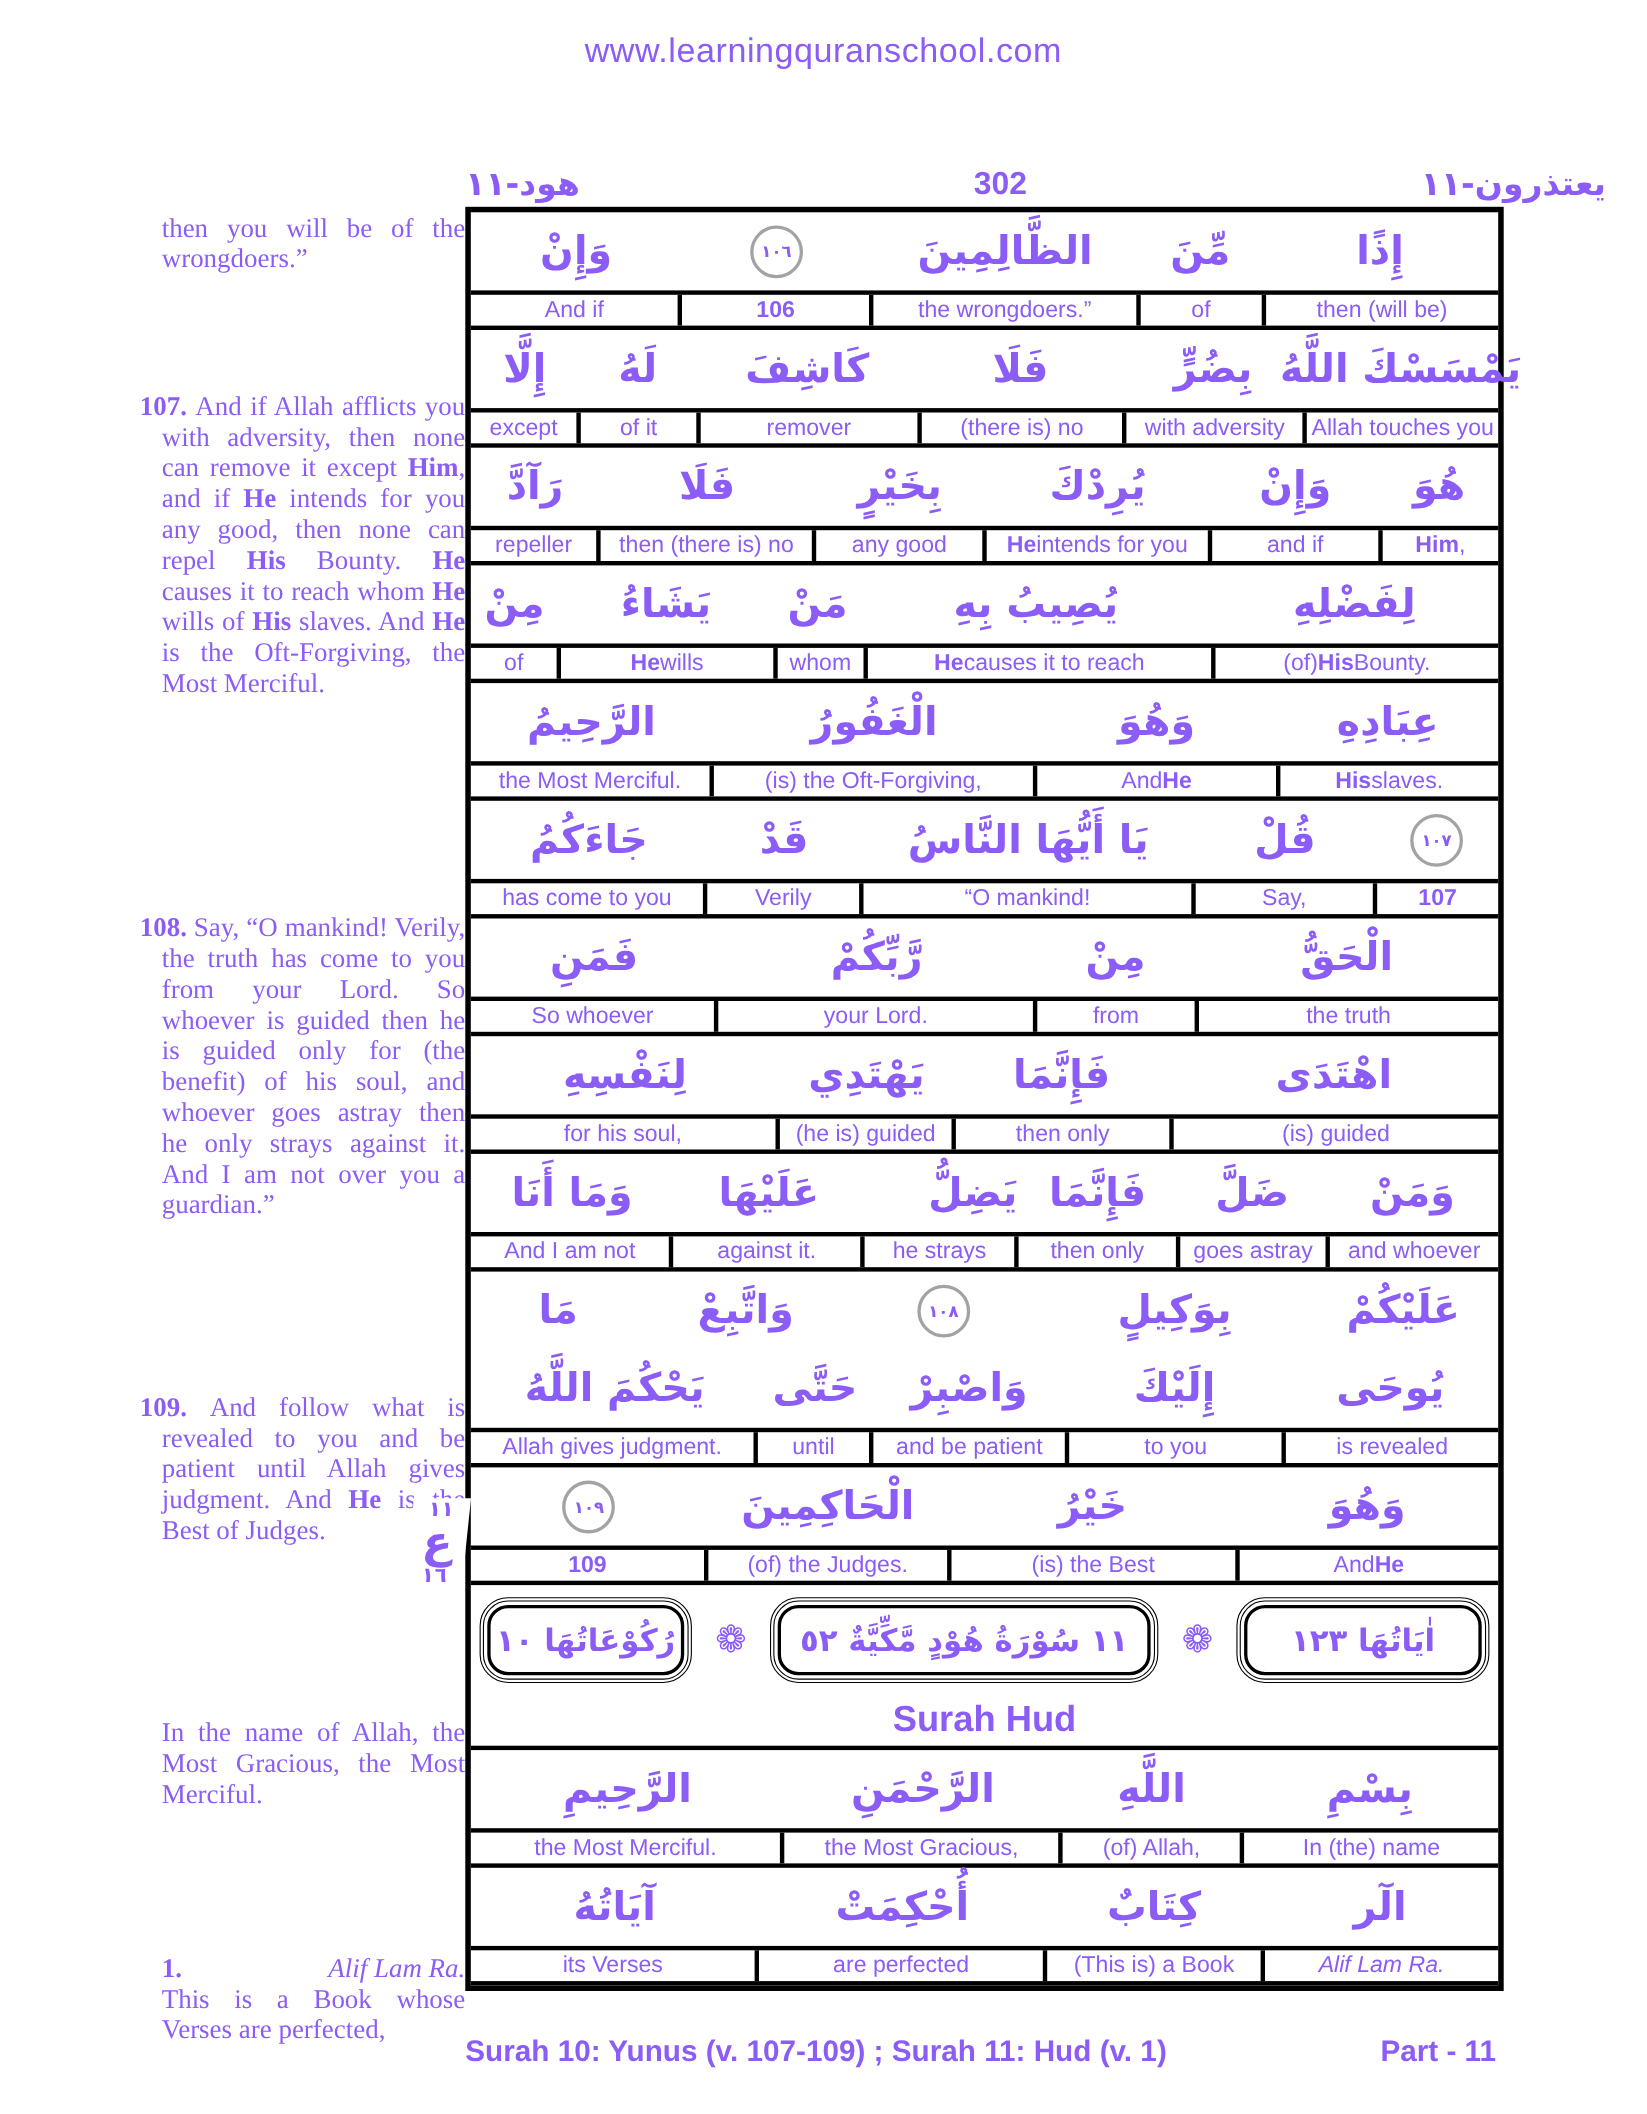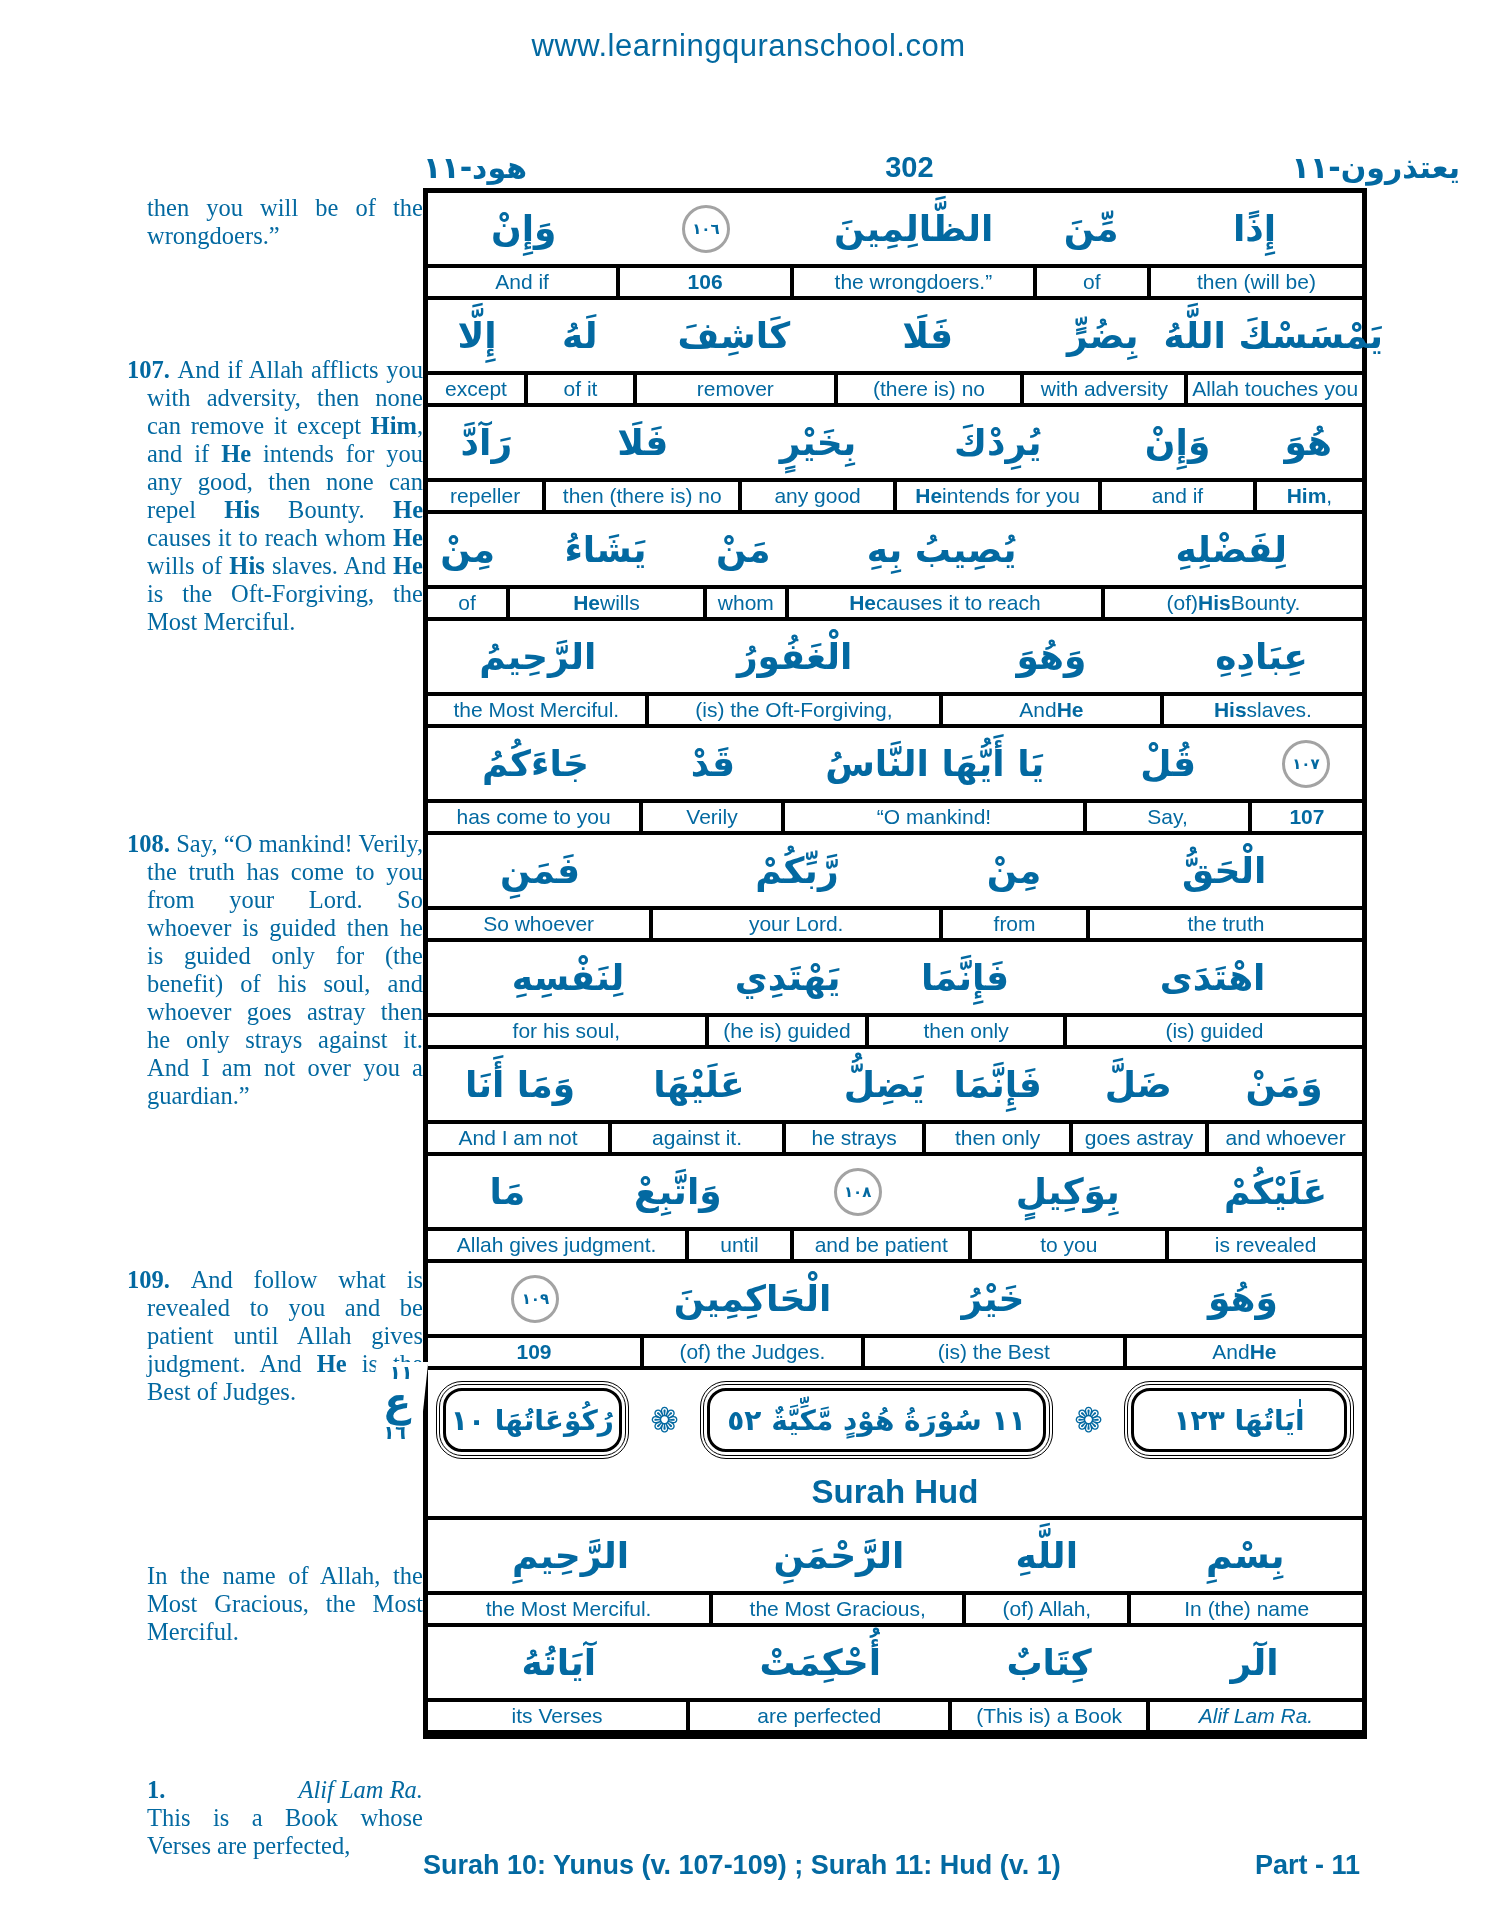--- a/index.html
+++ b/index.html
@@ -1,16 +1,16 @@
 <!DOCTYPE html>
 <html><head>
 <meta charset="utf-8">
 <style>
   html,body{margin:0;padding:0;background:#fff;}
-  .page{position:relative;width:1497px;height:1922px;background:#fff;color:#0369a1;
+  .page{position:relative;width:1497px;height:1922px;background:#fff;color:#8b5cf6;
         font-family:"Liberation Serif",serif;overflow:hidden;}
 
   
   .url-header{position:absolute;top:28px;left:0;width:100%;text-align:center;
               font-family:"Liberation Sans",sans-serif;font-size:31px;letter-spacing:.5px;}
 
   
   .page-header{position:absolute;top:138px;left:423px;width:1037px;height:46px;
                display:flex;justify-content:space-between;align-items:flex-end;}
   .ph-ar{font-family:"DejaVu Sans",sans-serif;direction:rtl;font-weight:bold;font-size:30px;line-height:1.1;}
@@ -330,20 +330,37 @@
         <div class="ar-cell" style="flex: 0.19 1 0px;">
           <span class="v-badge">١٠٨</span>
         </div>
         <div class="ar-cell" style="flex: 0.26 1 0px;">
           <span class="ar-word">بِوَكِيلٍ</span>
         </div>
         <div class="ar-cell" style="flex: 0.185 1 0px;">
           <span class="ar-word">عَلَيْكُمْ</span>
         </div>
       </div>
+      <div class="ar-row">
+        <div class="ar-cell" style="flex: 0.28 1 0px;">
+          <span class="ar-word">يَحْكُمَ اللَّهُ</span>
+        </div>
+        <div class="ar-cell" style="flex: 0.11 1 0px;">
+          <span class="ar-word">حَتَّى</span>
+        </div>
+        <div class="ar-cell" style="flex: 0.19 1 0px;">
+          <span class="ar-word">وَاصْبِرْ</span>
+        </div>
+        <div class="ar-cell" style="flex: 0.21 1 0px;">
+          <span class="ar-word">إِلَيْكَ</span>
+        </div>
+        <div class="ar-cell" style="flex: 0.21 1 0px;">
+          <span class="ar-word">يُوحَى</span>
+        </div>
+      </div>
       <div class="tr-row">
         <div class="tr-cell" style="flex: 0.28 1 0px;">Allah gives judgment.</div>
         <div class="tr-cell" style="flex: 0.11 1 0px;">until</div>
         <div class="tr-cell" style="flex: 0.19 1 0px;">and be patient</div>
         <div class="tr-cell" style="flex: 0.21 1 0px;">to you</div>
         <div class="tr-cell" style="flex: 0.21 1 0px;">is revealed</div>
       </div>
       <div class="ar-row">
         <div class="ar-cell" style="flex: 0.23 1 0px;">
           <span class="v-badge">١٠٩</span>

